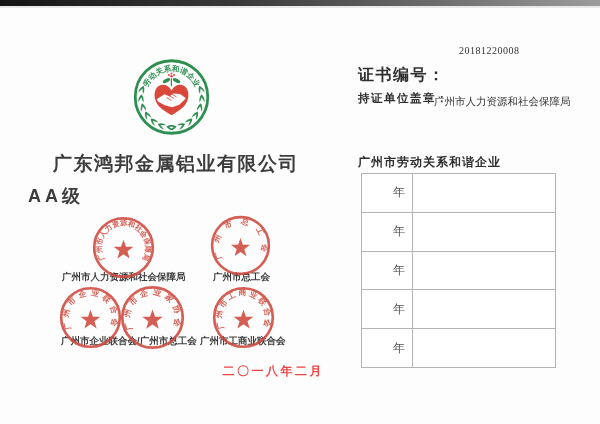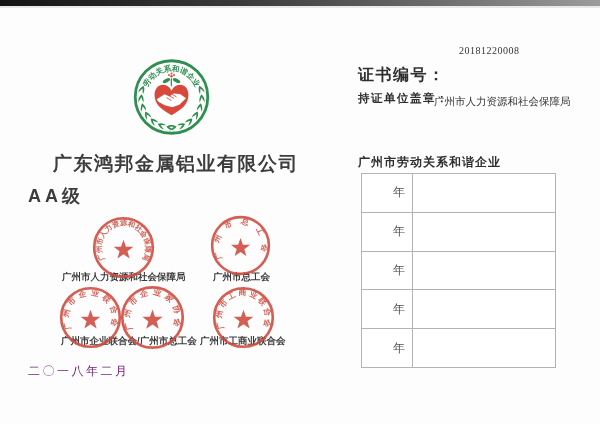--- a/index.html
+++ b/index.html
@@ -19,22 +19,22 @@
   .s0{left:92px;top:216px;width:63px;height:63px;}
   .s1{left:210px;top:215px;width:61px;height:61px;}
   .s2{left:59px;top:286px;width:63px;height:63px;}
   .s3{left:120px;top:285px;width:65px;height:65px;}
   .s4{left:212px;top:286px;width:63px;height:63px;}
   .seal-label{position:absolute;z-index:1;font-size:9.5px;font-weight:bold;color:#3b3b3b;white-space:nowrap;}
   .l0{left:62px;top:271px;}
   .l1{left:213px;top:271px;}
   .l2{left:61px;top:335px;}
   .l3{left:200px;top:335px;}
-  .date{position:absolute;left:28px;top:363px;width:296px;text-align:left;
-        font-size:12px;color:#701a75;letter-spacing:2.5px;}
+  .date{position:absolute;left:28px;top:363px;width:296px;text-align:right;
+        font-size:12px;color:#ef4444;letter-spacing:2.5px;font-weight:bold;}
 
   
   .cert-label{position:absolute;left:358px;top:41px;font-size:16px;font-weight:bold;
         color:#2f2f2f;letter-spacing:1.5px;white-space:nowrap;margin-top:24px;}
   .cert-value{position:absolute;left:426px;top:45px;font-size:10px;color:#333;
         font-family:"Liberation Serif",serif;letter-spacing:.5px;margin-left:33px;}
   .holder-label{position:absolute;left:358px;top:91px;font-size:11.5px;font-weight:bold;
         color:#2f2f2f;letter-spacing:1.5px;white-space:nowrap;}
   .holder-value{position:absolute;left:434px;top:95px;font-size:10.5px;color:#333;white-space:nowrap;}
   .table-title{position:absolute;left:358px;top:154px;font-size:12px;font-weight:bold;

